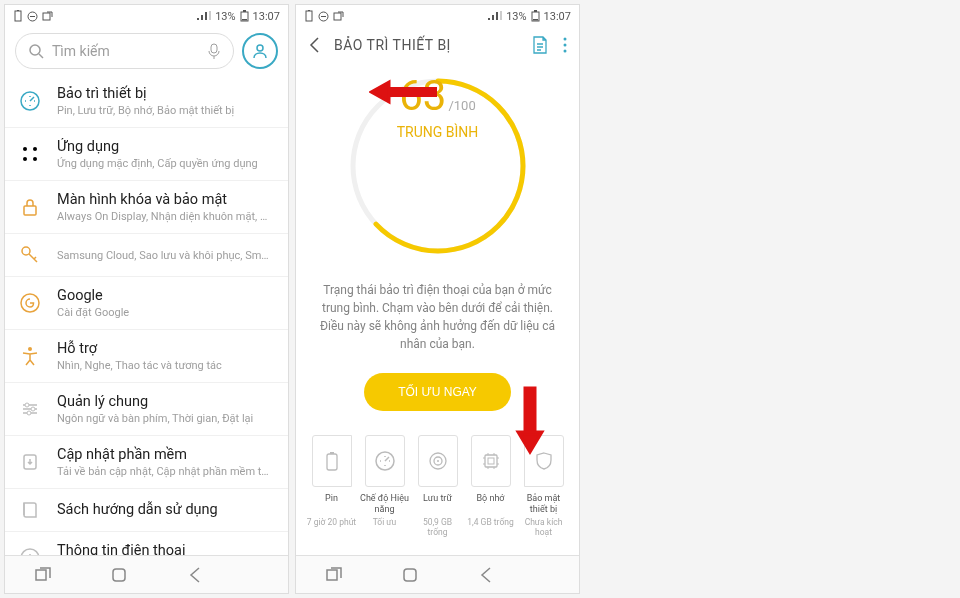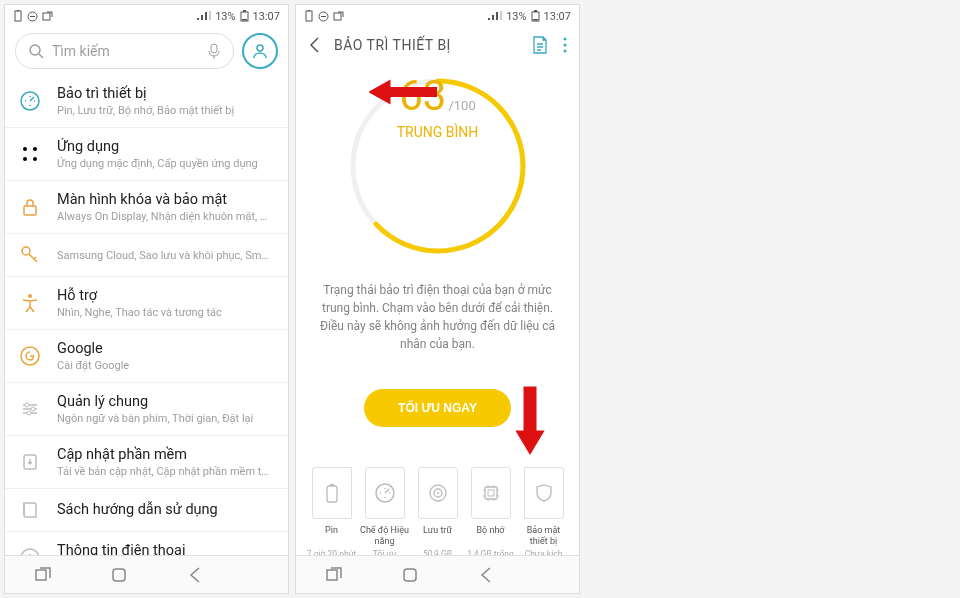--- a/index.html
+++ b/index.html
@@ -161,28 +161,28 @@
   }
   .desc {
     text-align: center;
     font-size: 12px;
     color: #838383;
     padding: 20px 22px 14px;
     line-height: 1.5;
   }
   .optimize-btn {
     display: block;
-    margin: 22px auto;
+    margin: 6px auto;
     background: #f6c900;
     color: #fff;
     border: none;
     border-radius: 22px;
     padding: 12px 34px;
     font-size: 12px;
-    font-weight: 700;
+    font-weight: 400;
     text-align: center;
   }
   .metrics {
     display: flex;
     justify-content: space-between;
     padding: 18px 10px 6px;
     gap: 2px;
   }
   .metric {
     flex: 1;
@@ -322,39 +322,39 @@
               <path d="M10 10l8 8m-3-3l2-2" stroke="currentColor" stroke-width="1.5"></path>
             </svg>
     </div>
     <div class="setting-text">
       <div class="setting-sub">Samsung Cloud, Sao lưu và khôi phục, Smart S…</div>
     </div>
         </div>
         <div class="setting-item">
     <div class="setting-icon" style="color:#e8a33d">
       <svg width="22" height="22" viewBox="0 0 22 22">
+              <circle cx="11" cy="11" r="9" fill="none" stroke="currentColor" stroke-width="1.5"></circle>
+              <path d="M11 7a4 4 0 100 8c2 0 3.5-1.5 3.5-4H11" fill="none" stroke="currentColor" stroke-width="1.5"></path>
+            </svg>
+    </div>
+    <div class="setting-text">
+      <div class="setting-title">Google</div>
+      <div class="setting-sub">Cài đặt Google</div>
+    </div>
+        </div>
+        <div class="setting-item">
+    <div class="setting-icon" style="color:#e8a33d">
+      <svg width="22" height="22" viewBox="0 0 22 22">
               <circle cx="11" cy="4" r="2" fill="currentColor"></circle>
               <path d="M4 8l7 1 7-1M11 9v6m-4 5l4-5 4 5" fill="none" stroke="currentColor" stroke-width="1.5"></path>
             </svg>
     </div>
     <div class="setting-text">
       <div class="setting-title">Hỗ trợ</div>
       <div class="setting-sub">Nhìn, Nghe, Thao tác và tương tác</div>
-    </div>
-        </div>
-        <div class="setting-item">
-    <div class="setting-icon" style="color:#e8a33d">
-      <svg width="22" height="22" viewBox="0 0 22 22">
-              <circle cx="11" cy="11" r="9" fill="none" stroke="currentColor" stroke-width="1.5"></circle>
-              <path d="M11 7a4 4 0 100 8c2 0 3.5-1.5 3.5-4H11" fill="none" stroke="currentColor" stroke-width="1.5"></path>
-            </svg>
-    </div>
-    <div class="setting-text">
-      <div class="setting-title">Google</div>
-      <div class="setting-sub">Cài đặt Google</div>
     </div>
         </div>
         <div class="setting-item">
     <div class="setting-icon" style="color:#bdbdbd">
       <svg width="22" height="22" viewBox="0 0 22 22">
               <path d="M4 7h14M4 11h14M4 15h14" stroke="currentColor" stroke-width="1.5"></path>
               <circle cx="8" cy="7" r="2" fill="#fff" stroke="currentColor"></circle>
               <circle cx="14" cy="11" r="2" fill="#fff" stroke="currentColor"></circle>
               <circle cx="10" cy="15" r="2" fill="#fff" stroke="currentColor"></circle>
             </svg>

